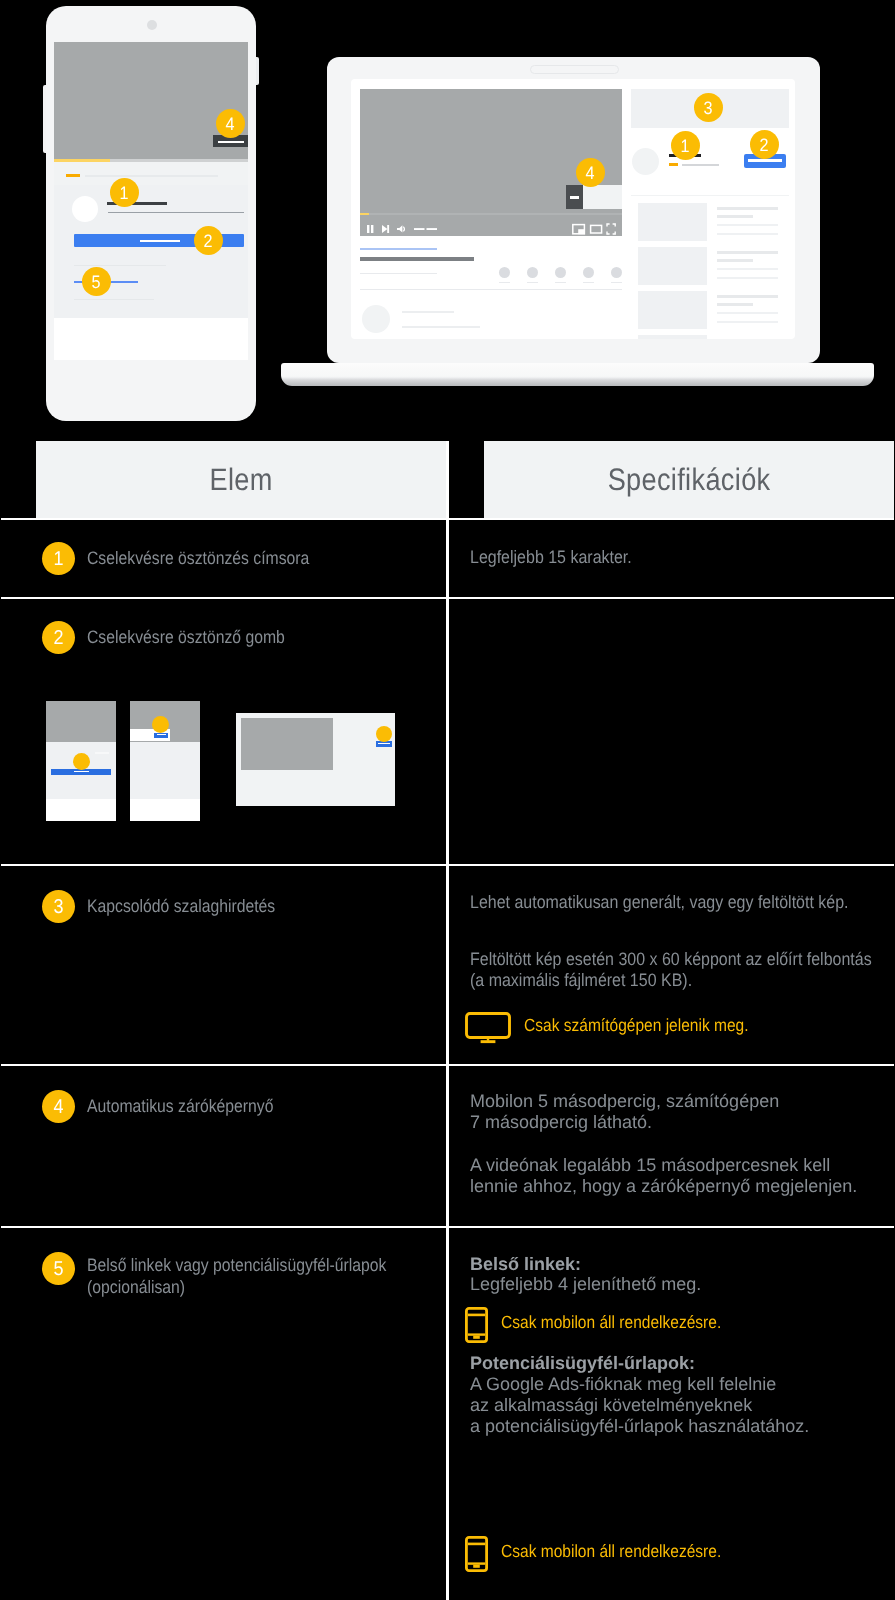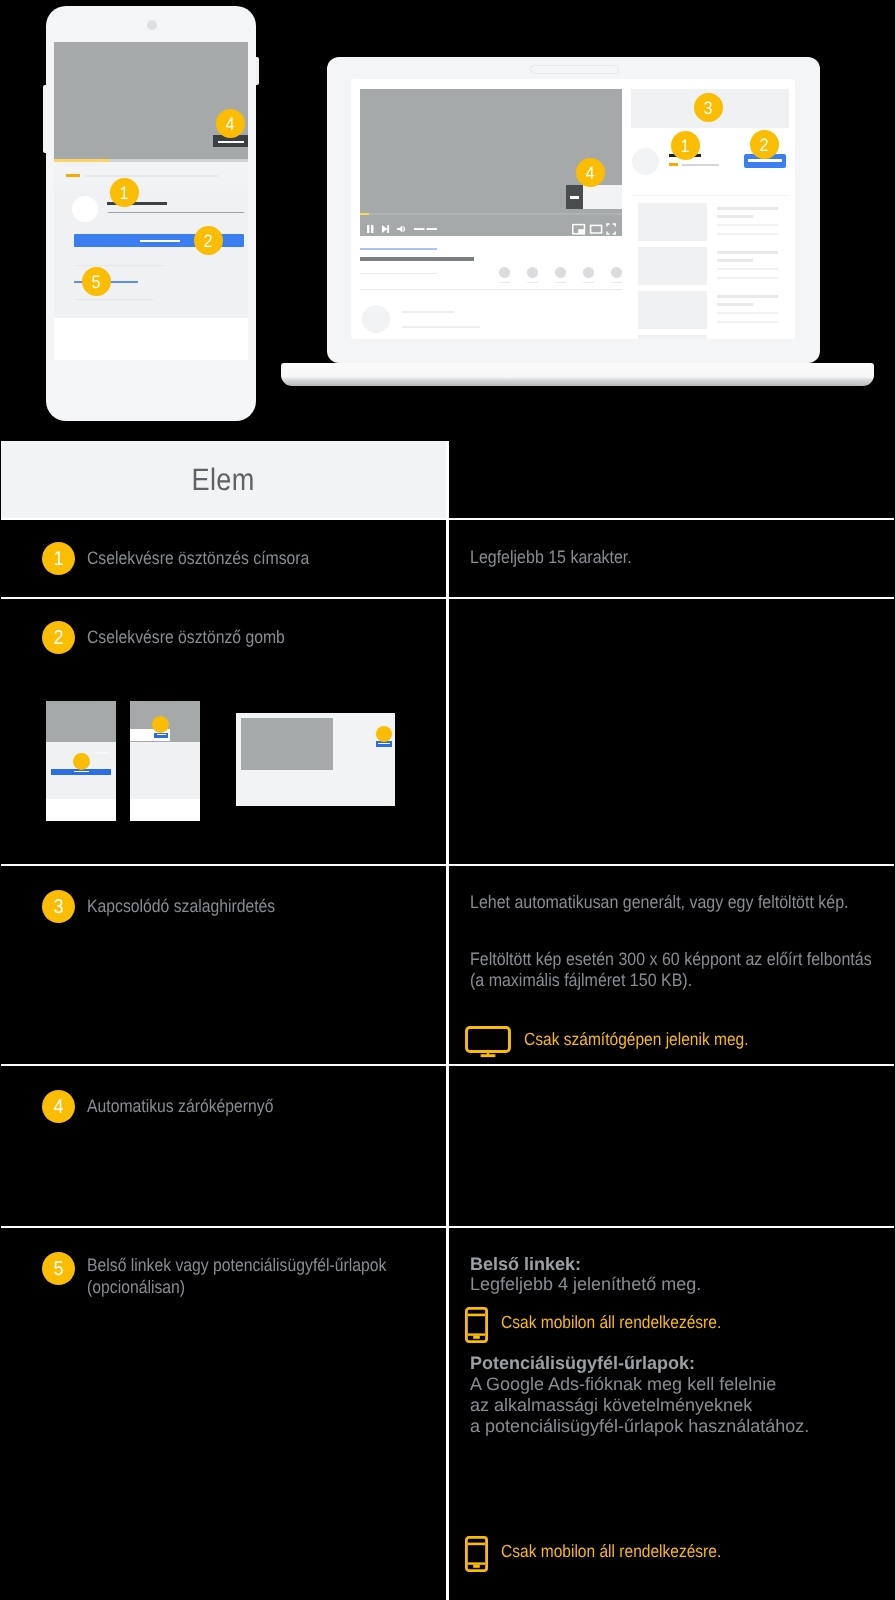--- a/index.html
+++ b/index.html
@@ -93,21 +93,21 @@
 
   .cbadge{position:absolute;width:29px;height:29px;border-radius:50%;background:#fbbc04;
           color:#fff;font-size:18px;display:flex;align-items:center;justify-content:center;}
   .cbadge span{transform:scaleX(0.9);display:block;line-height:1;}
 
   
   .tbl{position:absolute;left:1px;top:441px;width:893px;background:#000;}
   .thead{display:flex;height:77px;}
   .th{background:#f1f3f4;display:flex;align-items:center;justify-content:center;
       color:#5f6368;font-size:31px;font-weight:400;}
-  .th{letter-spacing:0.4px;}
+  .th{letter-spacing:0.4px;margin-left:35px;}
   .th span{transform:scaleX(0.875);transform-origin:center;display:block;}
   .th1{width:445px;}
   .th-gap{width:3px;background:#fff;}
   .th2{width:445px;}
   .trow{display:flex;border-top:2px solid #fff;}
   .cellL{width:445px;position:relative;box-sizing:border-box;}
   .cellGap{width:3px;background:#fff;}
   .cellR{width:379px;position:relative;box-sizing:border-box;}
 
   .badge{position:absolute;width:33px;height:33px;border-radius:50%;background:#fbbc04;
@@ -318,20 +318,23 @@
     <div class="cbadge" style="left:750px;top:130px">
         <span>2</span>
       </div>
   </div>
   <div class="tbl">
     <div class="thead">
       <div class="th th1">
           <span>Elem</span>
         </div>
       <div class="th-gap"></div>
+      <div class="th th2">
+          <span>Specifikációk</span>
+        </div>
     </div>
 
     <div class="trow" style="height:77px">
       <div class="cellL">
         <div class="badge" style="left:41px;top:22px">
             <span>1</span>
           </div>
         <div class="rowlabel" style="left:86px;top:27px;width:377px">Cselekvésre ösztönzés címsora</div>
       </div>
       <div class="cellGap"></div>
@@ -379,39 +382,45 @@
       <div class="cellL">
         <div class="badge" style="left:41px;top:24px">
             <span>3</span>
           </div>
         <div class="rowlabel" style="left:86px;top:29px;width:377px">Kapcsolódó szalaghirdetés</div>
       </div>
       <div class="cellGap"></div>
       <div class="cellR">
         <div class="spec" style="left:21px;top:26px;width:471px">Lehet automatikusan generált, vagy egy feltöltött kép.</div>
         <div class="spec" style="left:21px;top:83px;width:471px">Feltöltött kép esetén 300 x 60 képpont az előírt felbontás (a maximális fájlméret 150 KB).</div>
-        <div class="note" style="left:16px;top:160px">
+        <div class="note" style="left:16px;top:146px">
           <svg width="46" height="32" viewBox="0 0 46 32">
             <rect x="1.5" y="1.5" width="43" height="24" rx="3.4" fill="none" stroke="#fbbc04" stroke-width="2.9"></rect>
             <rect x="21.8" y="25.3" width="2.4" height="3.4" fill="#fbbc04"></rect>
             <rect x="15.6" y="28.2" width="14.8" height="2.9" fill="#fbbc04"></rect>
           </svg>
           <span>Csak számítógépen jelenik meg.</span>
         </div>
       </div>
     </div>
 
     <div class="trow" style="height:160px">
       <div class="cellL">
         <div class="badge" style="left:41px;top:24px">
             <span>4</span>
           </div>
         <div class="rowlabel" style="left:86px;top:29px;width:377px">Automatikus záróképernyő</div>
       </div>
       <div class="cellGap"></div>
+      <div class="cellR">
+        <div class="spec wide" style="left:21px;top:25px;width:471px;white-space:pre-line">Mobilon 5 másodpercig, számítógépen
+7 másodpercig látható.</div>
+        <div class="spec wide" style="left:21px;top:89px;width:500px;white-space:pre-line">A videónak legalább 15 másodpercesnek kell
+lennie ahhoz, hogy a záróképernyő megjelenjen.</div>
+      </div>
     </div>
 
     <div class="trow" style="height:374px">
       <div class="cellL">
         <div class="badge" style="left:41px;top:24px">
             <span>5</span>
           </div>
         <div class="rowlabel" style="left:86px;top:26px;width:366px">Belső linkek vagy potenciálisügyfél-űrlapok (opcionálisan)</div>
       </div>
       <div class="cellGap"></div>

